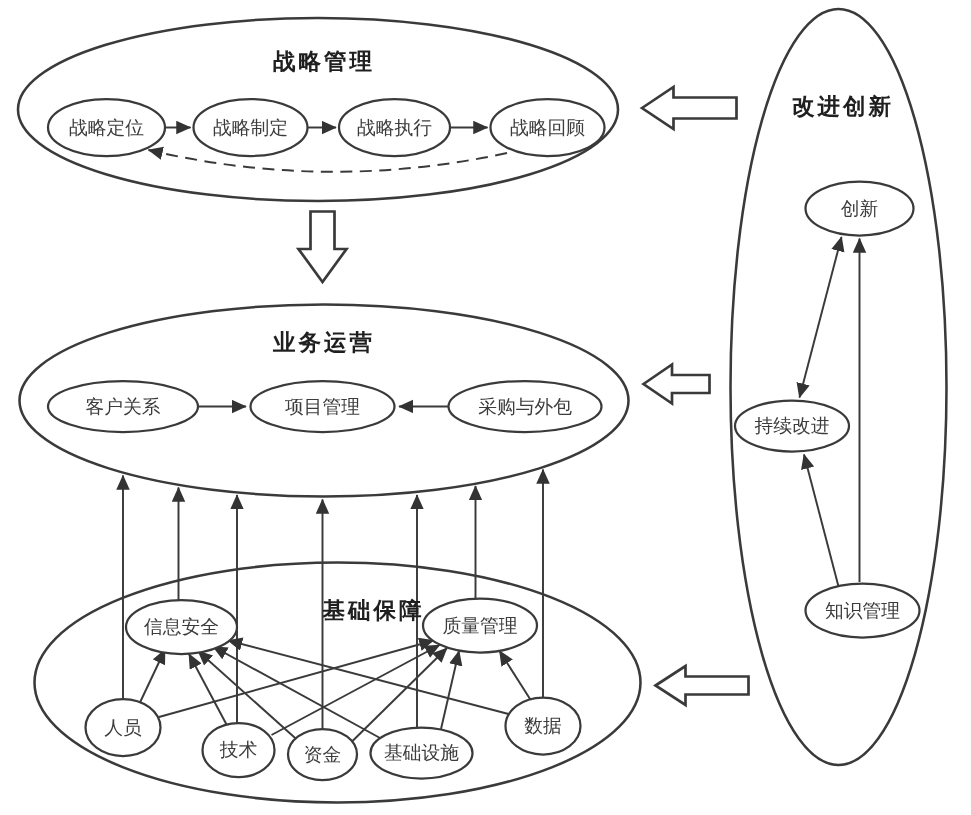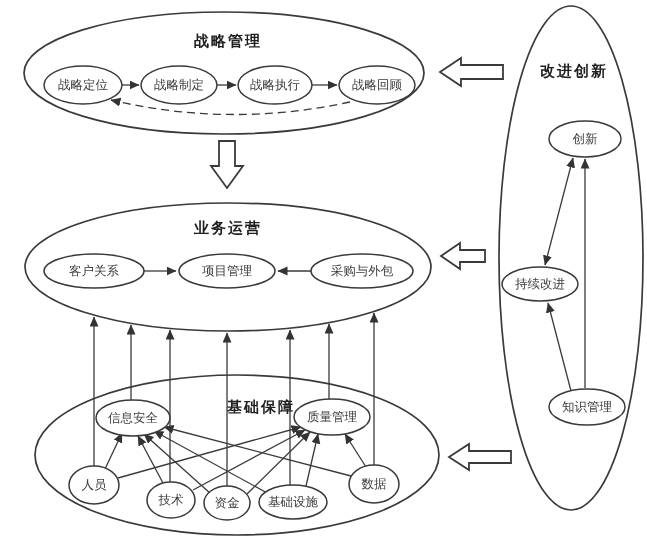--- a/index.html
+++ b/index.html
@@ -2,21 +2,20 @@
 <html style="--stroke: #3a3a3a; --text: #3c3c3c; --title: #1f1f1f; --bg: #ffffff;"><head>
 <meta charset="utf-8">
 <style>
   html, body { margin: 0; padding: 0; background: #fff; }
   .canvas {
     position: relative;
     width: 598px;
     height: 543px;
     background: var(--bg, #ffffff);
     font-family: "Liberation Sans", sans-serif;
-    padding-left: 12px;
   }
   svg { display: block; }
   svg text {
     font-family: "Liberation Sans", "DejaVu Sans", sans-serif;
     font-size: 12.5px;
     fill: var(--text, #3c3c3c);
     text-anchor: middle;
   }
   svg text.title {
     font-size: 15px;

